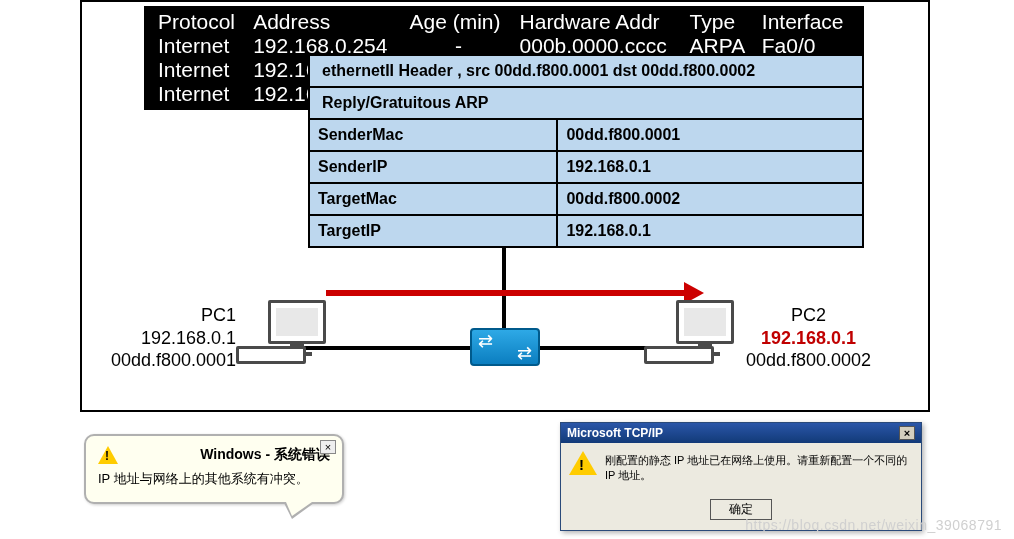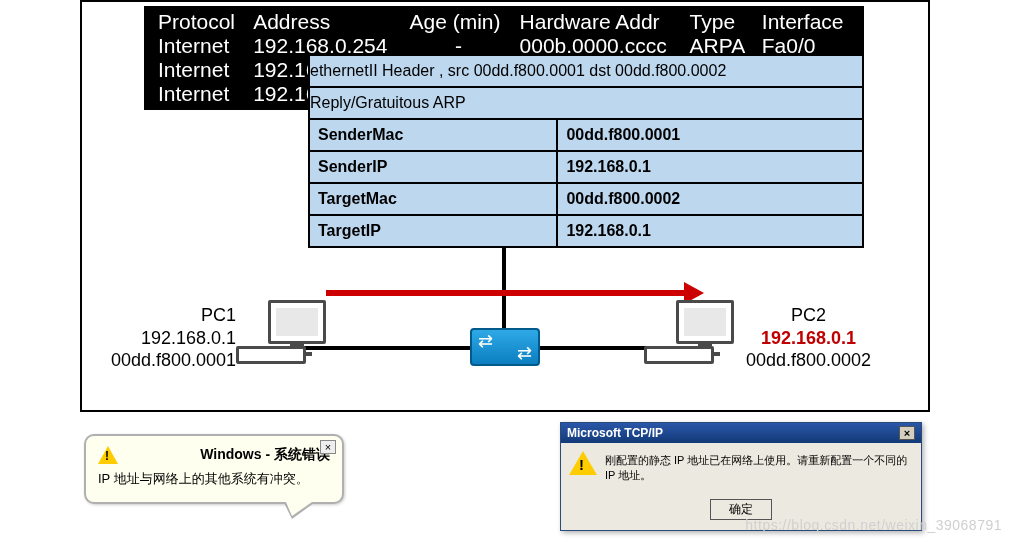--- a/index.html
+++ b/index.html
@@ -5,21 +5,21 @@
 * { margin: 0; padding: 0; box-sizing: border-box; }
 body { font-family: Arial, sans-serif; width: 1014px; height: 539px; background: #fff; position: relative; }
 
 .canvas { position: absolute; left: 80px; top: 0; width: 850px; height: 412px; border: 2px solid #000; background: #fff; }
 
 .arp-console { position: absolute; left: 62px; top: 4px; width: 720px; background: #000; color: #fff; font-family: Arial; font-size: 21px; padding: 4px 8px; }
 .arp-console table { border-collapse: collapse; width: 100%; }
 .arp-console td { padding: 0 6px; white-space: nowrap; }
 
 .packet-box { position: absolute; left: 226px; top: 52px; width: 556px; border: 2px solid #000; background: #bdd7ee; font-size: 16px; z-index: 2; }
-.packet-box .hdr { border-bottom: 2px solid #000; padding: 6px 0; font-weight: normal; }
+.packet-box .hdr { border-bottom: 2px solid #000; padding: 6px 12px; font-weight: bold; }
 .packet-box .row { display: flex; border-bottom: 2px solid #000; }
 .packet-box .row:last-child { border-bottom: none; }
 .packet-box .cell-l { width: 45%; border-right: 2px solid #000; padding: 6px 8px; font-weight: bold; }
 .packet-box .cell-r { width: 55%; padding: 6px 8px; font-weight: bold; }
 
 .net-layer { position: absolute; left: 0; top: 0; width: 100%; height: 100%; }
 .hline { position: absolute; height: 4px; background: #000; }
 .vline { position: absolute; width: 4px; background: #000; }
 .arrow-red { position: absolute; height: 6px; background: #cc0000; }
 .arrow-red::after { content: ""; position: absolute; right: -18px; top: -8px; border-left: 20px solid #cc0000; border-top: 11px solid transparent; border-bottom: 11px solid transparent; }

